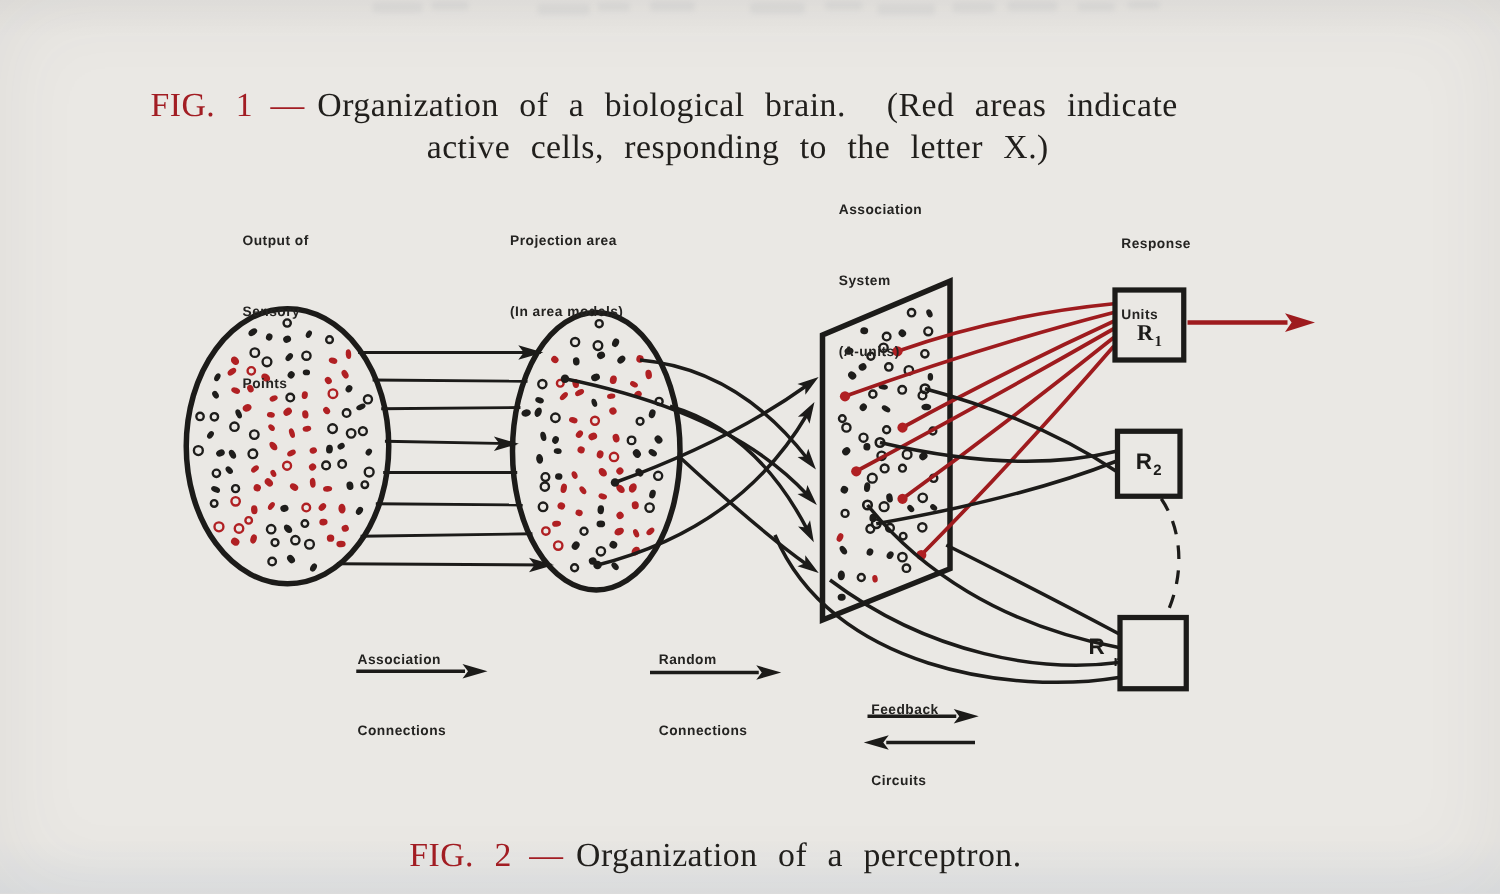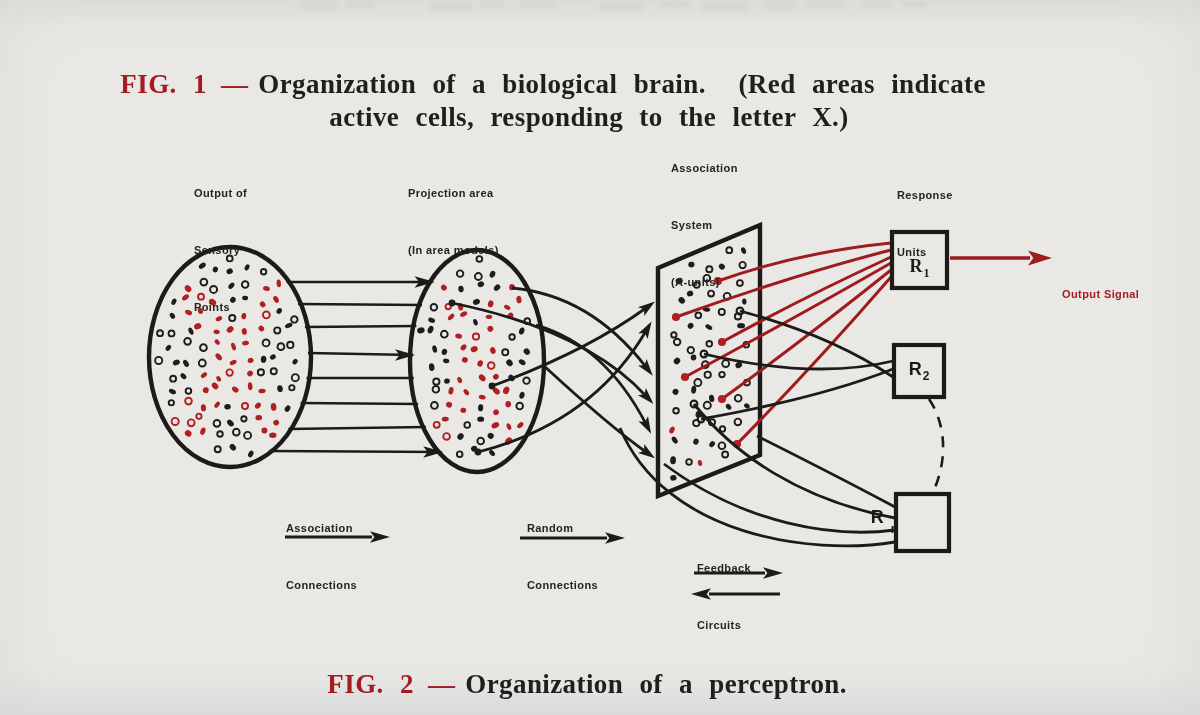--- a/index.html
+++ b/index.html
@@ -20,21 +20,21 @@
     position:absolute;
     background:#9aa0a8;
     opacity:.13;
     filter:blur(2px);
     border-radius:3px;
   }
   
   .caption{
     position:absolute;
     font-family:"Liberation Serif",serif;
-    font-weight:700;
+    font-weight:400;
     font-size:27px;
     color:#211f1c;
     letter-spacing:.4px;
     word-spacing:.34em;
     white-space:pre;
   }
   .caption .red{color:#a21d23;}
   .caption .dash{margin:0 10px 0 14px;}
   
   .dlabel{
@@ -78,21 +78,21 @@
       <div class="ghost" style="left: 702px; top: 3px; width: 46px; height: 9px;"></div>
       <div class="ghost" style="left: 762px; top: 2px; width: 34px; height: 8px;"></div>
       <div class="ghost" style="left: 806px; top: 1px; width: 40px; height: 8px;"></div>
       <div class="ghost" style="left: 862px; top: 2px; width: 30px; height: 7px;"></div>
       <div class="ghost" style="left: 902px; top: 1px; width: 26px; height: 6px;"></div>
     </div>
 
   <div class="caption" style="left:55px;top:38px;">
     <span class="red">FIG. 1</span><span class="red dash">—</span><span>Organization of a biological brain.  (Red areas indicate</span>
   </div>
-  <div class="caption" style="left:264px;top:71px;text-align:right;">
+  <div class="caption" style="left:276px;top:71px;text-align:right;">
     <span>active cells, responding to the letter X.)</span>
   </div>
 
   <svg class="diagram" id="dsvg" width="1200" height="715" viewBox="0 0 1200 715">
       <g>
         <ellipse cx="230" cy="357" rx="81" ry="110" fill="#eae8e4" stroke="#1c1b19" stroke-width="4.4"></ellipse>
         <ellipse cx="477" cy="361" rx="67" ry="111" fill="#eae8e4" stroke="#1c1b19" stroke-width="4.4"></ellipse>
         <polygon points="658,268 760,225 760,455 658,496" fill="#eae8e4" stroke="#1c1b19" stroke-width="4.4"></polygon>
       </g>
       <g>
@@ -445,23 +445,20 @@
     <div>Connections</div>
   </div>
   <div class="dlabel" style="left:527px;top:481px;">
     <div>Random</div>
     <div>Connections</div>
   </div>
   <div class="dlabel" style="left:697px;top:521px;">
     <div>Feedback</div>
     <div>Circuits</div>
   </div>
-  <div class="dlabel red" style="left:1062px;top:247px;">
-    <div>Output Signal</div>
-  </div>
 
   <div class="rlabel" style="left:892px;top:256px;width:55px;font-family:Liberation Serif, serif;">
     <span>R</span><span class="rsub">1</span>
   </div>
   <div class="rlabel" style="left:894px;top:359px;width:50px;">
     <span>R</span><span class="rsub">2</span>
   </div>
   <div class="rlabel" style="left:858px;top:507px;width:53px;">
     <span>R</span><span class="rsub low">n</span>
   </div>

